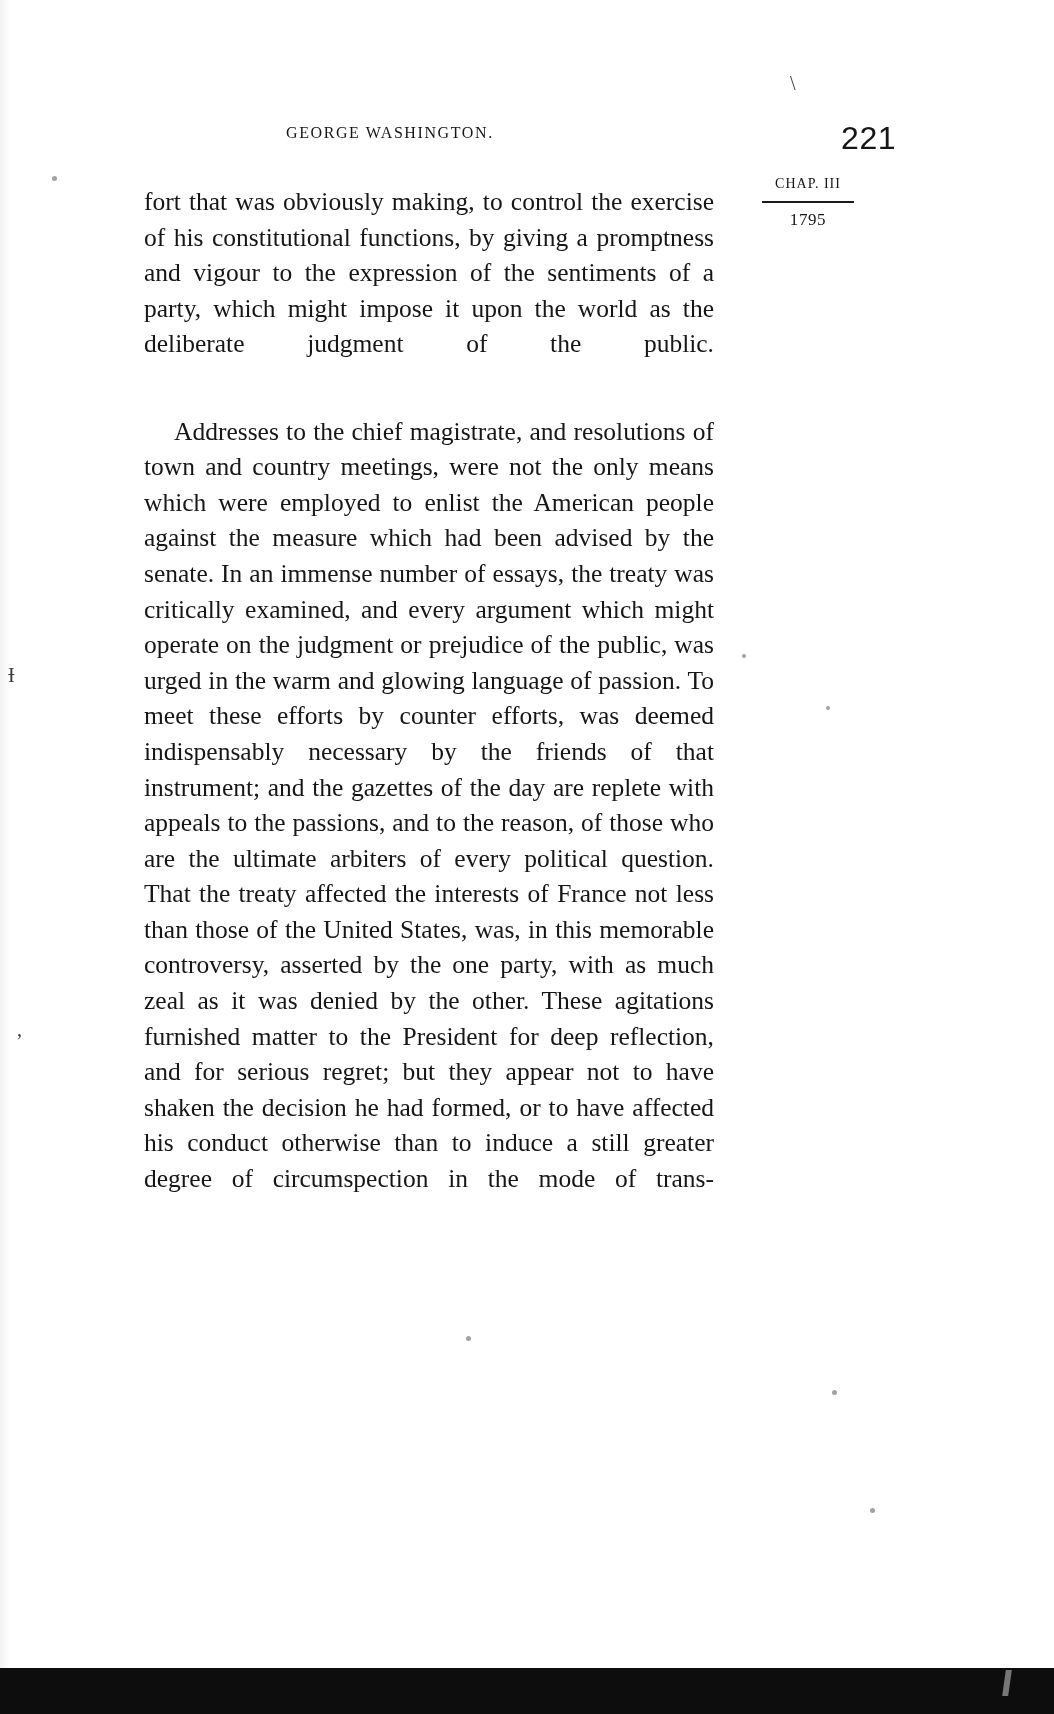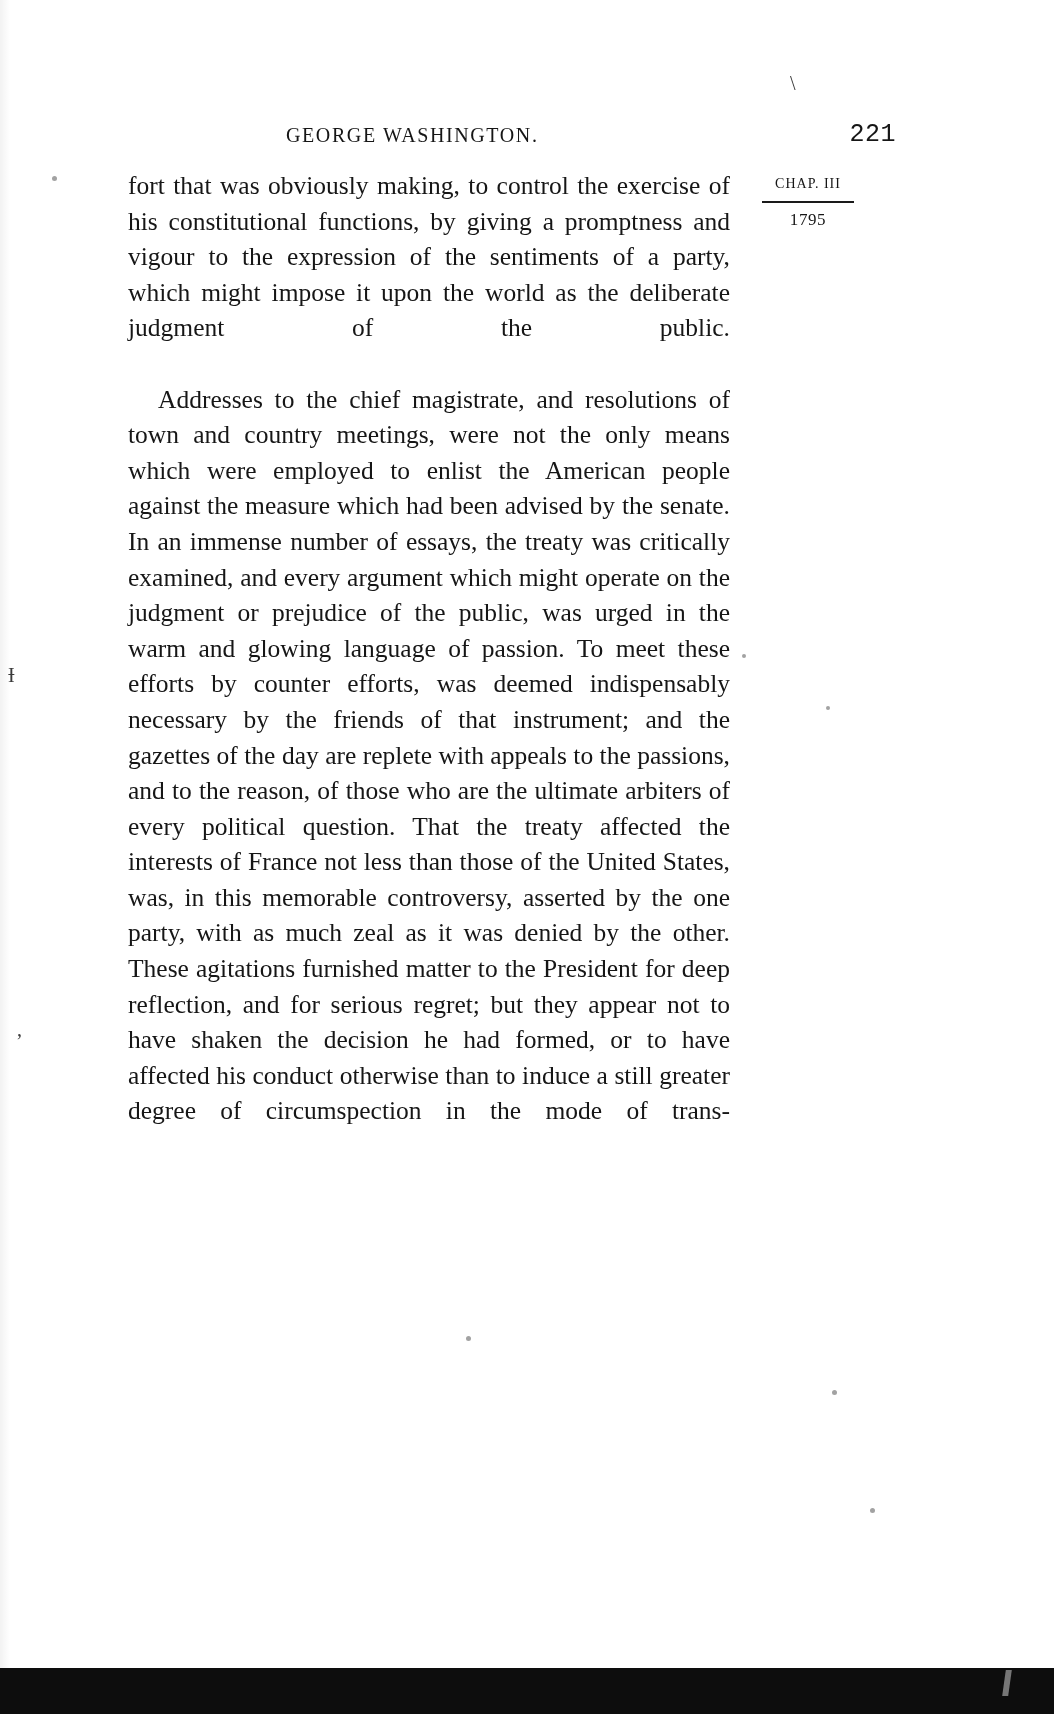--- a/index.html
+++ b/index.html
@@ -27,48 +27,48 @@
     top: 124px;
     left: 128px;
     width: 768px;
     height: 26px;
   }
   .head-title {
     position: absolute;
     left: 158px;
     top: 0;
     font-variant: small-caps;
-    font-size: 20px;
+    font-size: 16px;
     letter-spacing: 1.6px;
     white-space: nowrap;
     font-family: "Liberation Serif", serif;
   }
   .head-folio {
     position: absolute;
     right: 0;
     top: -4px;
-    font-size: 25px;
+    font-size: 32px;
     letter-spacing: 0.5px;
-    font-family: Liberation Mono, monospace;
+    font-family: Liberation Sans, sans-serif;
   }
 
   
   .textblock {
     position: absolute;
     top: 168px;
     left: 128px;
     width: 602px;
     font-size: 25.5px;
     line-height: 35.6px;
     text-align: justify;
     text-justify: inter-word;
     font-family: "Liberation Serif", serif;
   }
   .para {
-    margin: 0;
+    margin: 16px;
     text-align: justify;
   }
   .para.cont {
     text-indent: 0;
   }
   .para.indent {
     text-indent: 30px;
   }
   .para + .para {
     margin-top: 0;

